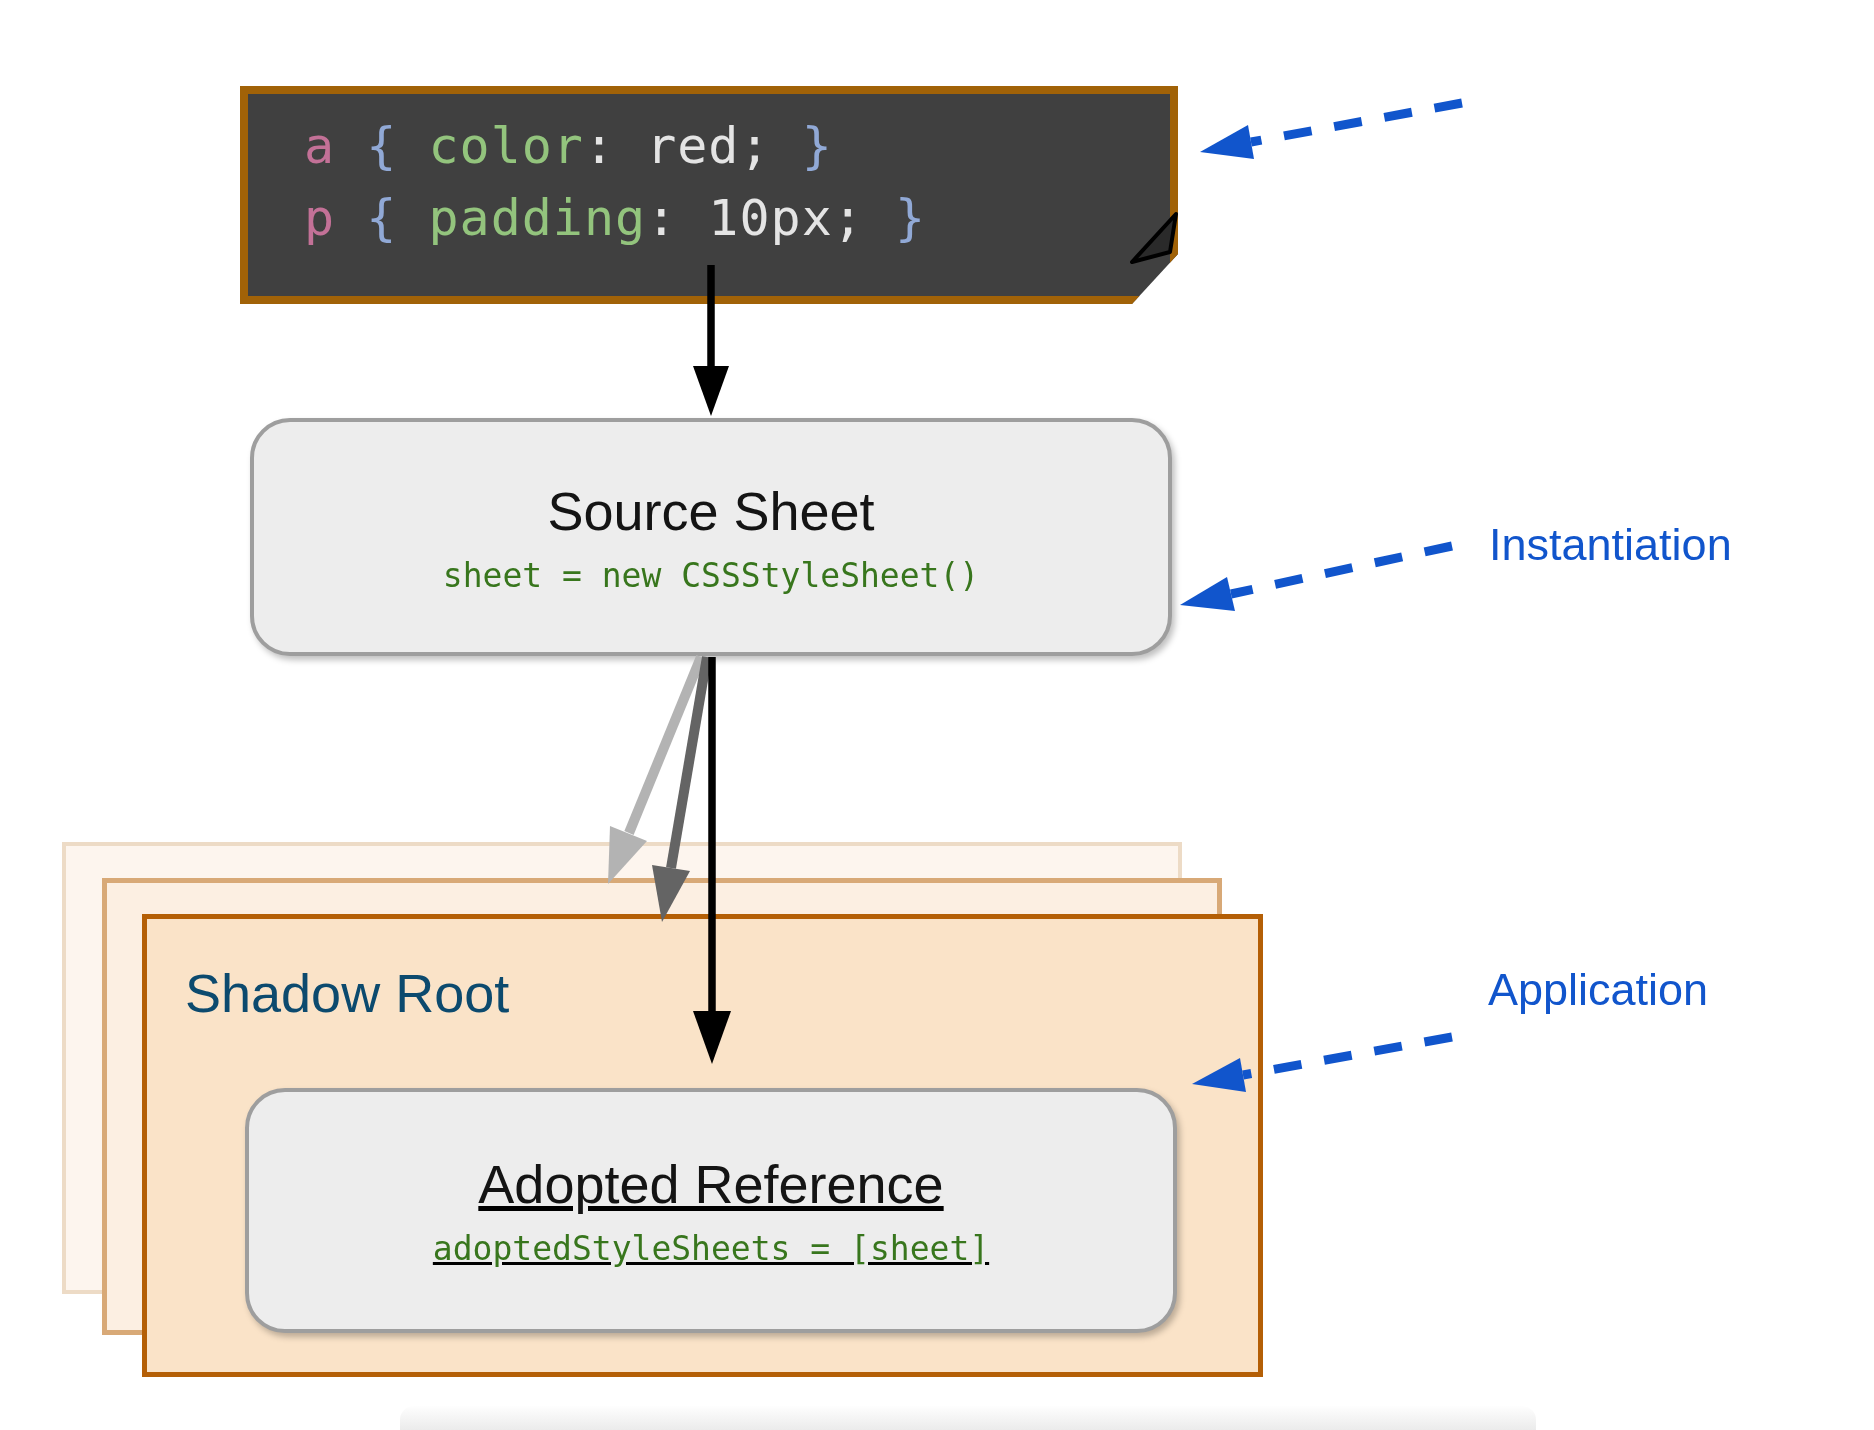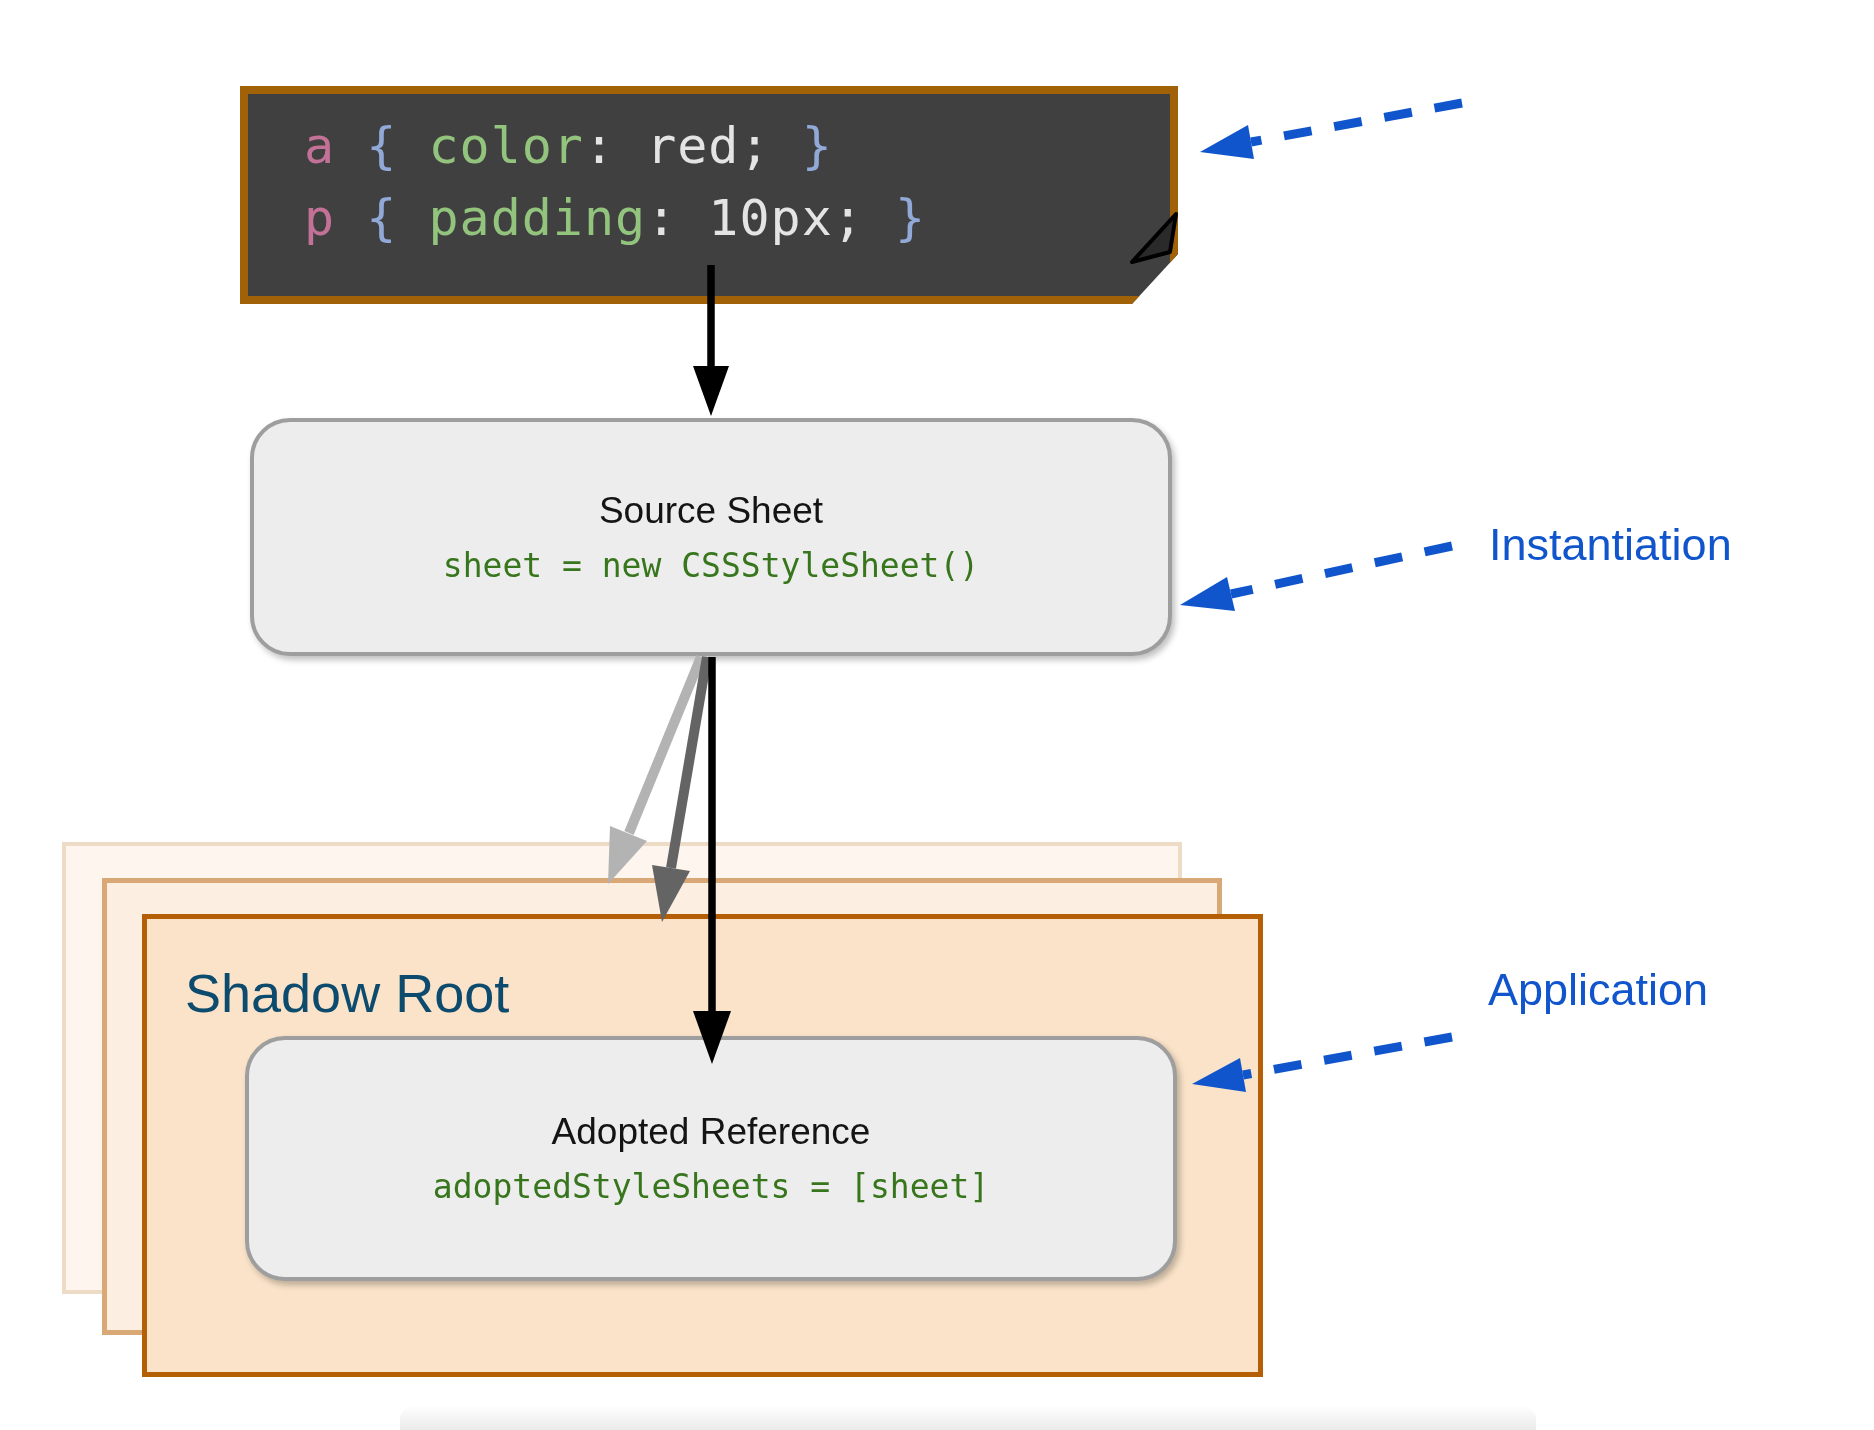--- a/index.html
+++ b/index.html
@@ -25,22 +25,22 @@
   .tk-plain { color:#e4e4e4; }
 
   
   .box {
     position:absolute; background:#ededed; border:4px solid #9e9e9e;
     border-radius:40px; box-sizing:border-box;
     display:flex; flex-direction:column; align-items:center; justify-content:center;
     gap:14px; box-shadow:3px 4px 6px rgba(0,0,0,0.25);
   }
   .source-box  { left:250px; top:418px;  width:922px; height:238px; z-index:1; }
-  .adopted-box { left:245px; top:1036px; width:932px; height:245px; z-index:4; }
-  .box-title { font-size:37px; color:#141414; }
+  .adopted-box { left:245px; top:1088px; width:932px; height:245px; z-index:4;text-decoration:underline; }
+  .box-title { font-size:54px; color:#141414; }
   .box-code  { font-family:"DejaVu Sans Mono", monospace; font-size:33px; color:#38761d; }
 
   
   .sheet { position:absolute; box-sizing:border-box; }
   .sheet-back  { left:62px;  top:842px; width:1120px; height:452px; background:#fdf5ee; border:4px solid #eddbc6; z-index:1; }
   .sheet-mid   { left:102px; top:878px; width:1120px; height:457px; background:#fcefe2; border:5px solid #d8a977; z-index:2; }
   .sheet-front { left:142px; top:914px; width:1121px; height:463px; background:#fae3c8; border:5px solid #b45f06; z-index:3; }
   .sheet-label { position:absolute; left:38px; top:43px; font-size:54px; color:#0c4a6e; }
 
   

